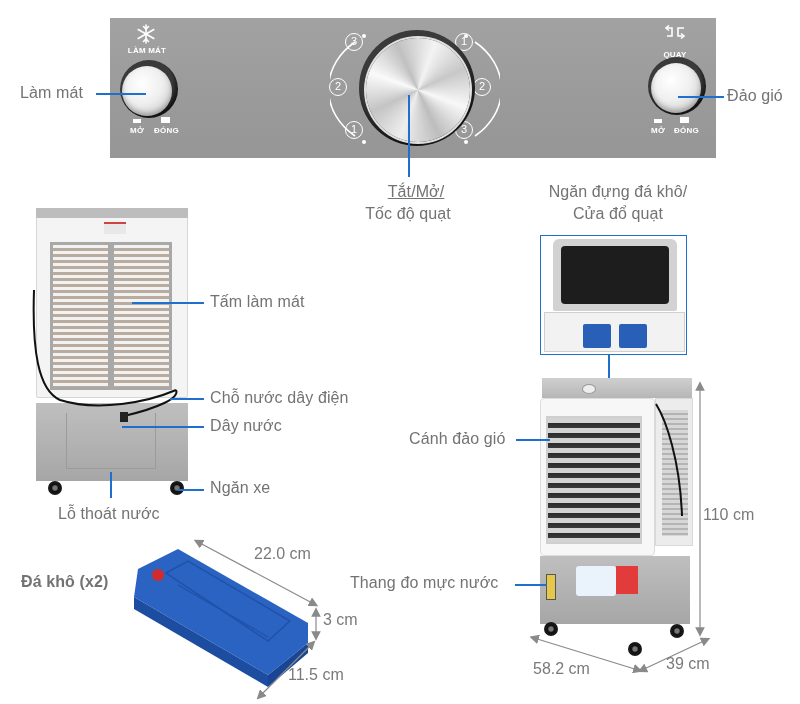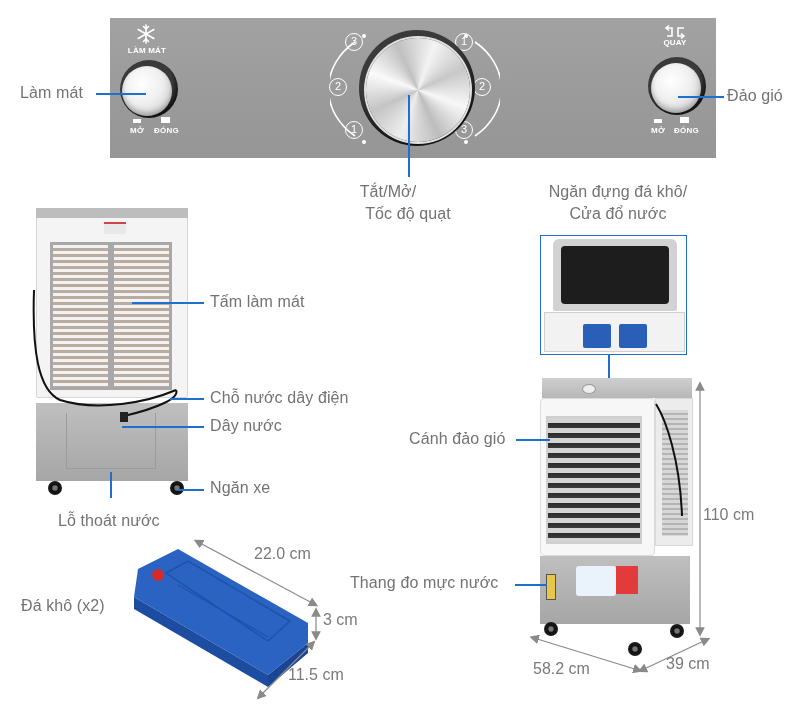--- a/index.html
+++ b/index.html
@@ -78,41 +78,41 @@
   <div class="abs" style="left:554px;top:7px;width:22px;height:14px;">
     <svg width="22" height="14" viewBox="0 0 22 14">
         <g stroke="#fff" stroke-width="1.6" fill="none">
       <path d="M2 3 H8 V11 H3"></path>
           <polyline points="5,0.5 2,3 5,5.5"></polyline>
       <path d="M20 3 H14 V11 H19"></path>
           <polyline points="17,8.5 20,11 17,13.5"></polyline>
     </g>
       </svg>
   </div>
-  <div class="panel-text" style="left:552px;top:20px;width:26px;">QUAY</div>
+  <div class="panel-text" style="left:552px;top:32px;width:26px;">QUAY</div>
   <div class="knob-ring" style="left:538px;top:39px;width:58px;height:58px;"></div>
   <div class="knob" style="left:541px;top:45px;width:50px;height:50px;"></div>
   <div class="abs" style="left:544px;top:101px;width:8px;height:4px;background:#fff;"></div>
   <div class="abs" style="left:570px;top:99px;width:9px;height:6px;background:#fff;"></div>
   <div class="panel-text" style="left:541px;top:108px;width:14px;">MỞ</div>
   <div class="panel-text" style="left:564px;top:108px;width:24px;">ĐÓNG</div>
 </div>
 
 <div class="label" style="left:20px;top:83px;">Làm mát</div>
 <div class="leader hline" style="left:96px;top:93px;width:50px;"></div>
 
 <div class="label" style="left:727px;top:86px;">Đảo gió</div>
 <div class="leader hline" style="left:678px;top:96px;width:46px;"></div>
 
 <div class="leader vline" style="left:408px;top:95px;height:82px;"></div>
-<div class="label center" style="left:320px;top:182px;width:136px;">Tắt/Mở/</div>
+<div class="label center" style="left:348px;top:182px;width:136px;text-decoration:underline;">Tắt/Mở/</div>
 <div class="label center" style="left:340px;top:204px;width:136px;">Tốc độ quạt</div>
 
 <div class="label center" style="left:528px;top:182px;width:180px;">Ngăn đựng đá khô/</div>
-<div class="label center" style="left:528px;top:204px;width:180px;">Cửa đổ nước</div>
+<div class="label center" style="left:528px;top:204px;width:180px;">Cửa đổ quạt</div>
 
 <div class="cooler-top" style="left:36px;top:208px;width:152px;height:190px;border-radius:2px;"></div>
 <div class="abs" style="left:36px;top:208px;width:152px;height:10px;background:#bdbdbd;"></div>
 <div class="abs" style="left:104px;top:222px;width:22px;height:12px;background:#e8e8e8;border-top:2px solid #c44;"></div>
 <div class="grille" style="left:50px;top:242px;width:61px;height:148px;"></div>
 <div class="grille" style="left:111px;top:242px;width:61px;height:148px;"></div>
 <div class="tank" style="left:36px;top:403px;width:152px;height:78px;"></div>
 <div class="abs" style="left:66px;top:413px;width:90px;height:56px;border:1px solid #9b9b9b;border-top:none;"></div>
 <svg class="abs" style="left:28px;top:290px;" width="170" height="150" viewBox="0 0 170 150">
   <path d="M6 0 C4 60 10 100 32 110 C70 122 120 112 148 100" stroke="#111" stroke-width="2" fill="none"></path>
@@ -128,21 +128,21 @@
 <div class="leader hline" style="left:170px;top:398px;width:34px;"></div>
 <div class="label" style="left:210px;top:388px;">Chỗ nước dây điện</div>
 
 <div class="leader hline" style="left:122px;top:426px;width:82px;"></div>
 <div class="label" style="left:210px;top:416px;">Dây nước</div>
 
 <div class="leader hline" style="left:178px;top:489px;width:26px;"></div>
 <div class="label" style="left:210px;top:478px;">Ngăn xe</div>
 
 <div class="leader vline" style="left:110px;top:472px;height:26px;"></div>
-<div class="label" style="left:58px;top:504px;margin-top:7px;">Lỗ thoát nước</div>
+<div class="label" style="left:58px;top:504px;">Lỗ thoát nước</div>
 
 <div class="boxed" style="left:540px;top:235px;width:147px;height:120px;">
   <div class="abs" style="left:12px;top:3px;width:124px;height:72px;background:#d2d2d2;border-radius:6px 6px 2px 2px;"></div>
   <div class="abs" style="left:20px;top:10px;width:108px;height:58px;background:#1d1d1d;border-radius:4px;"></div>
   <div class="abs" style="left:3px;top:76px;width:141px;height:40px;background:#f2f2f2;border:1px solid #d0d0d0;"></div>
   <div class="abs" style="left:42px;top:88px;width:28px;height:24px;background:#2a5fb8;border-radius:2px;"></div>
   <div class="abs" style="left:78px;top:88px;width:28px;height:24px;background:#2a5fb8;border-radius:2px;"></div>
 </div>
 <div class="leader vline" style="left:608px;top:355px;height:25px;"></div>
 
@@ -176,21 +176,21 @@
     </marker>
   </defs>
   <line x1="170" y1="6" x2="170" y2="252" stroke="#8a8a8a" stroke-width="1.2" marker-start="url(#ah)" marker-end="url(#ah)"></line>
   <line x1="4" y1="258" x2="108" y2="290" stroke="#8a8a8a" stroke-width="1.2" marker-start="url(#ah)" marker-end="url(#ah)"></line>
   <line x1="112" y1="290" x2="176" y2="260" stroke="#8a8a8a" stroke-width="1.2" marker-start="url(#ah)" marker-end="url(#ah)"></line>
 </svg>
 <div class="dim" style="left:703px;top:506px;">110 cm</div>
 <div class="dim" style="left:533px;top:660px;">58.2 cm</div>
 <div class="dim" style="left:666px;top:655px;">39 cm</div>
 
-<div class="label" style="left:21px;top:596px;">Đá khô (x2)</div>
+<div class="label" style="left:21px;top:572px;font-weight:bold;">Đá khô (x2)</div>
 <svg class="ice" style="left:118px;top:545px;" width="200" height="150" viewBox="0 0 200 150">
   <path d="M20 24 L60 4 L190 78 L190 98 L150 130 L16 52 Z" fill="#2a63c2"></path>
   <path d="M16 52 L150 130 L150 142 L16 64 Z" fill="#1d4da0"></path>
   <path d="M150 130 L190 98 L190 108 L150 142 Z" fill="#1a4594"></path>
   <path d="M48 28 L70 16 L172 76 L150 96 Z" fill="none" stroke="#1f52aa" stroke-width="1.5"></path>
   <path d="M60 40 L150 92" stroke="#1f52aa" stroke-width="1.2"></path>
   <circle cx="40" cy="30" r="6" fill="#d22b2b"></circle>
 </svg>
 <svg class="abs" style="left:190px;top:536px;" width="140" height="170" viewBox="0 0 140 170">
   <defs>

